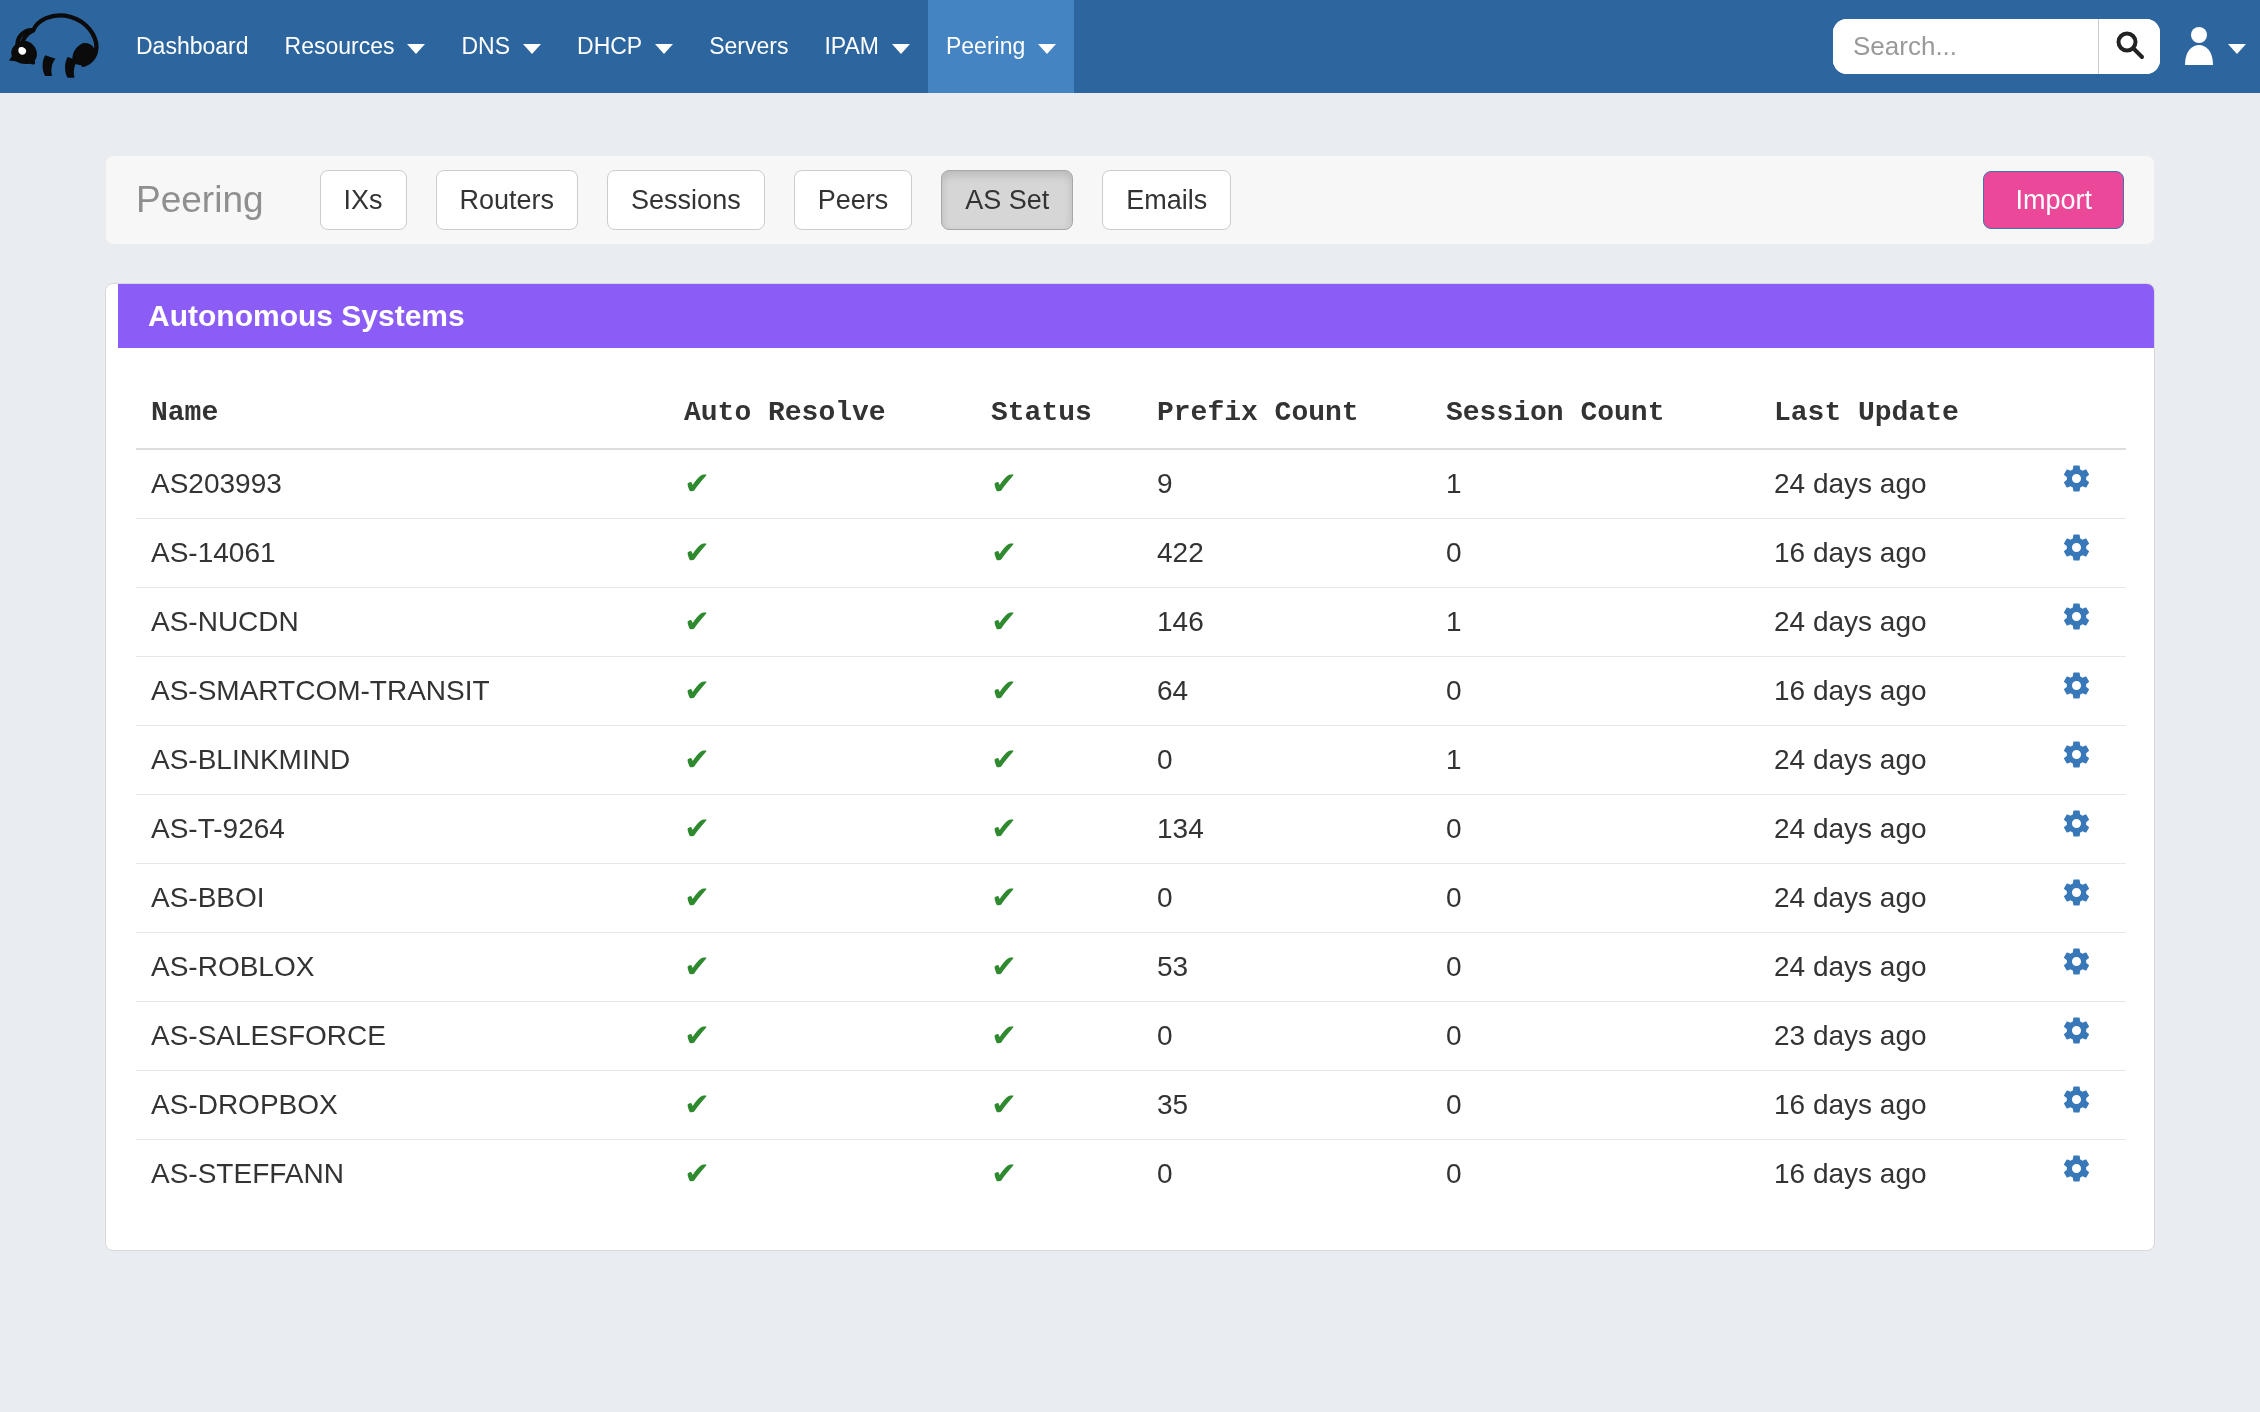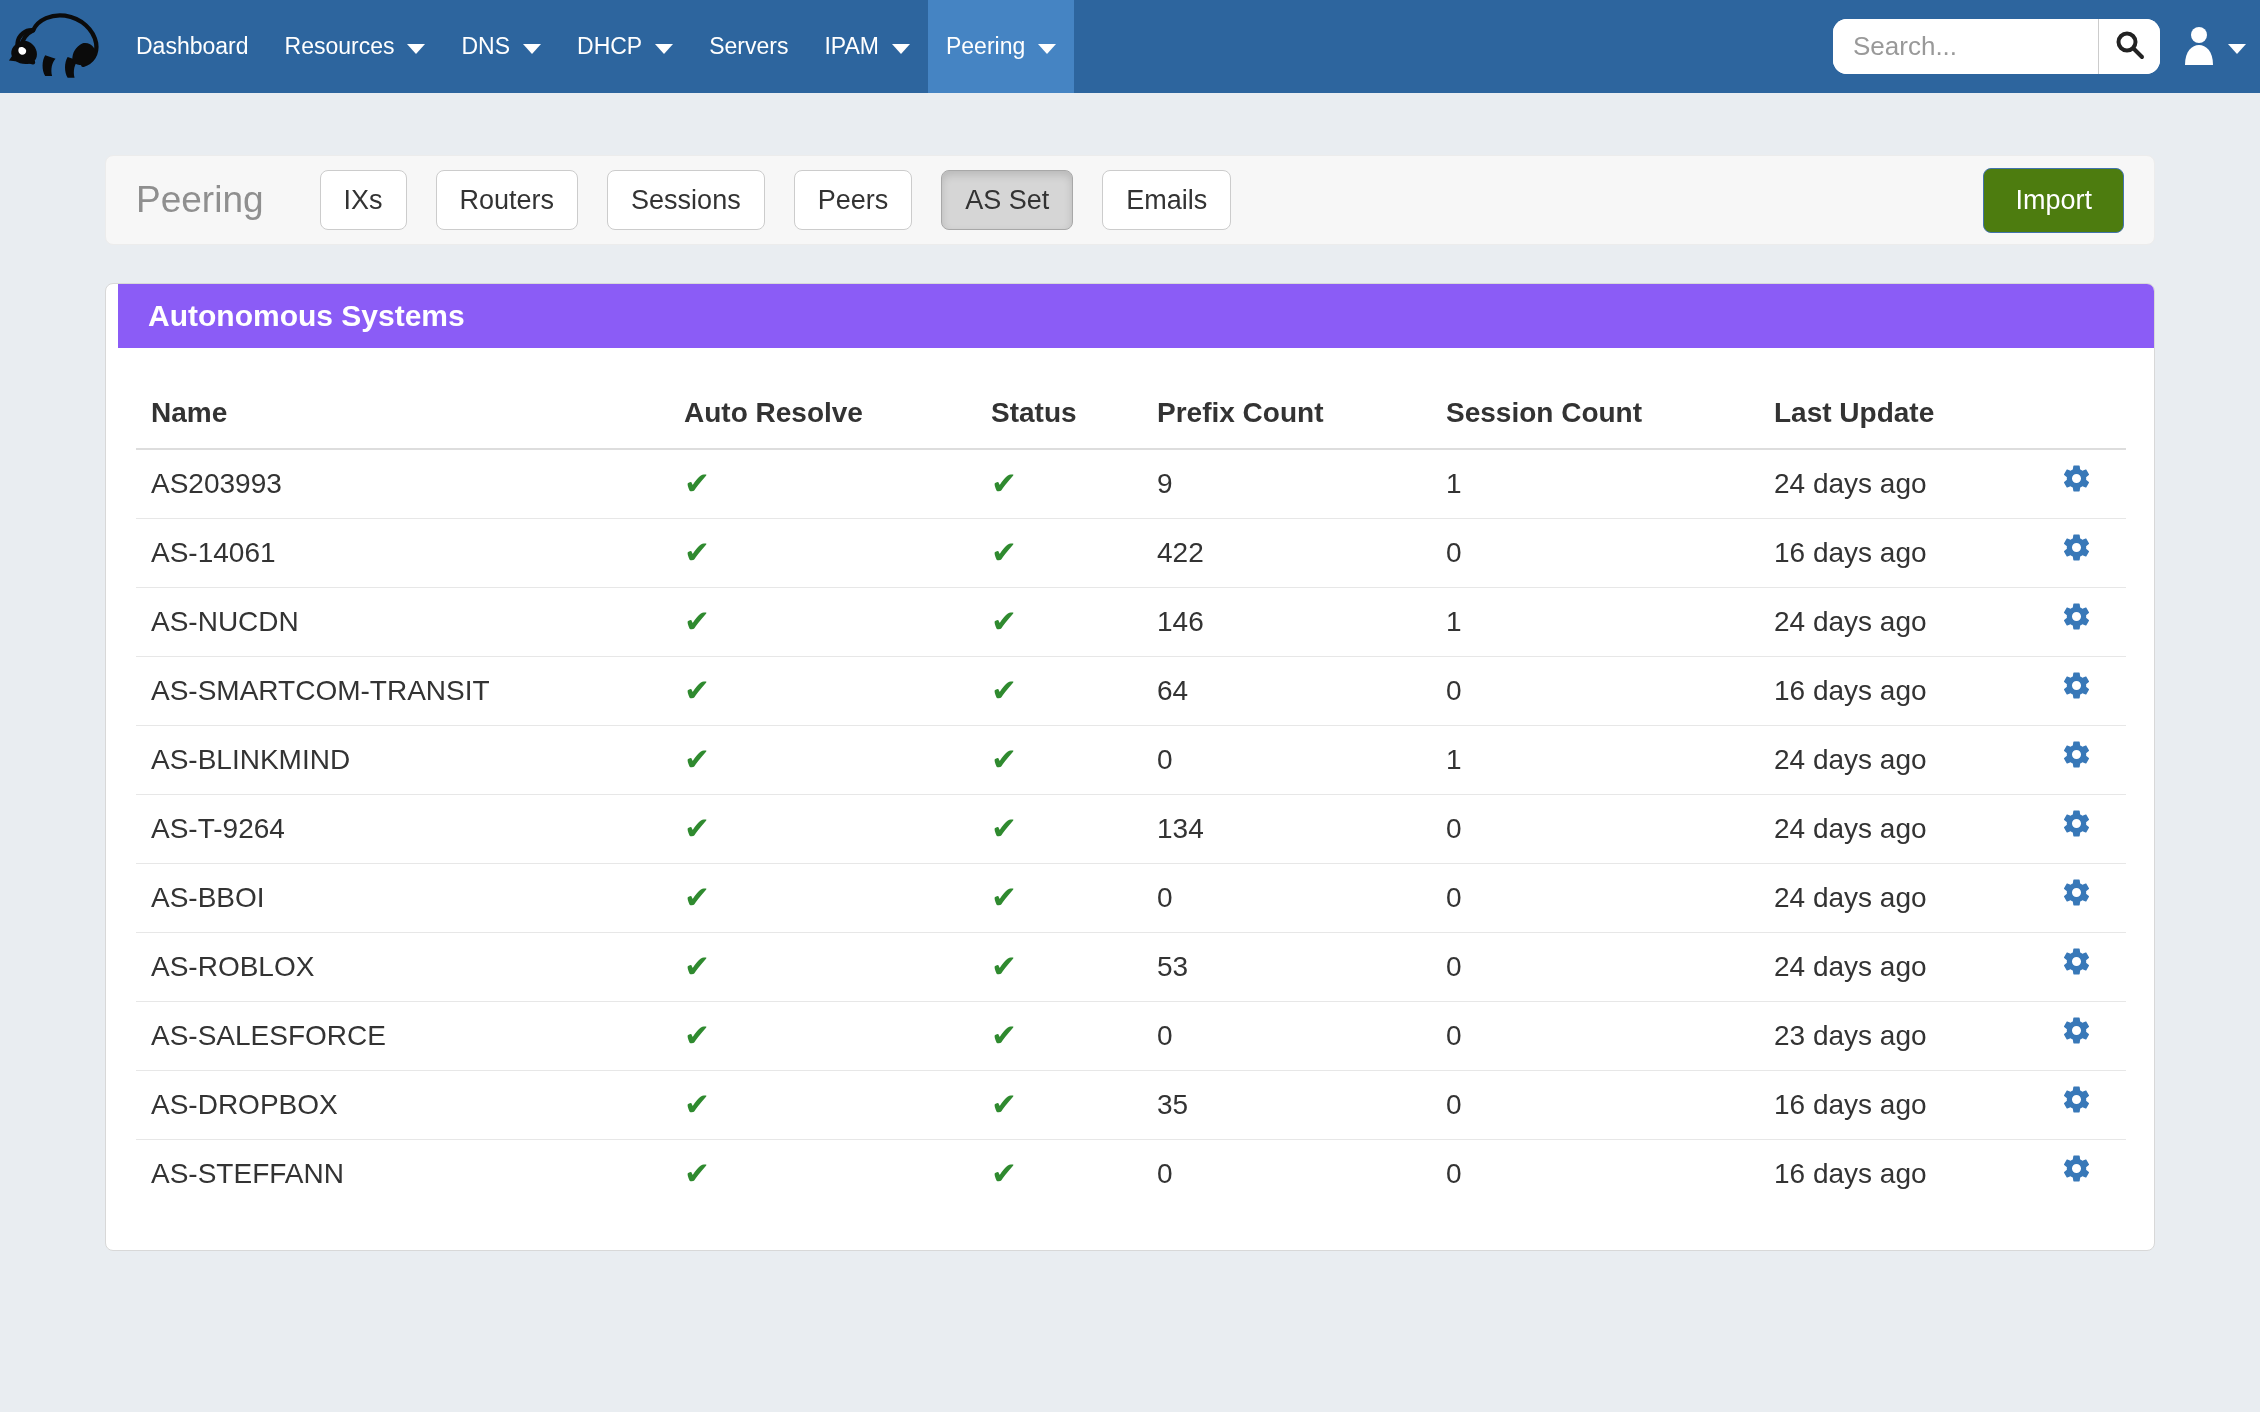--- a/index.html
+++ b/index.html
@@ -63,40 +63,40 @@
     height:60px; padding:0 23px; margin-right:29px;
     background:#fff; border:1px solid #ccc; border-radius:8px;
     font-size:27px; color:#333; font-family:"Liberation Sans",sans-serif;
     cursor:pointer;
   }
   .tab-btn.active {
     background:#d6d6d6; border-color:#a8a8a8;
     box-shadow:inset 0 4px 9px rgba(0,0,0,.14);
   }
   .import-btn {
-    margin-left:auto; height:65px; padding:0 31px;
-    background:#4d7c0f; color:#fff; border:1px solid #4273ac; border-radius:8px;
+    margin-left:auto; height:58px; padding:0 31px;
+    background:#ec4899; color:#fff; border:1px solid #4273ac; border-radius:8px;
     font-size:27px; font-family:"Liberation Sans",sans-serif; cursor:pointer;
   }
 
   
   .panel {
     margin-top:38px; background:#fff;
     border:1px solid #d8d8d8; border-radius:8px; overflow:hidden;
   }
   .panel-heading {
     height:64px; background:#8b5cf6; color:#fff;
     font-size:30px; font-weight:bold;
     display:flex; align-items:center; padding:0 30px;margin-left:12px;
   }
   .panel-body { padding:30px 30px 42px 30px; }
   table { width:100%; border-collapse:collapse; table-layout:fixed; }
   th {
     text-align:left; font-size:28px; font-weight:bold; color:#333;
-    padding:15px 15px; line-height:40px; border-bottom:2px solid #ddd;
+    padding:15px 15px; line-height:40px; border-bottom:2px solid #ddd;font-family:Liberation Mono, monospace;
   }
   td {
     font-size:28px; color:#333; padding:13px 15px; line-height:40px;
     border-top:1px solid #e7e7e7; overflow:hidden; white-space:nowrap;
   }
   tr:first-child td { border-top:none; }
   .check { color:#2f8a2f; font-size:31px; }
   .gear-btn { cursor:pointer; display:inline-flex; align-items:center; }
 </style>
 </head>

